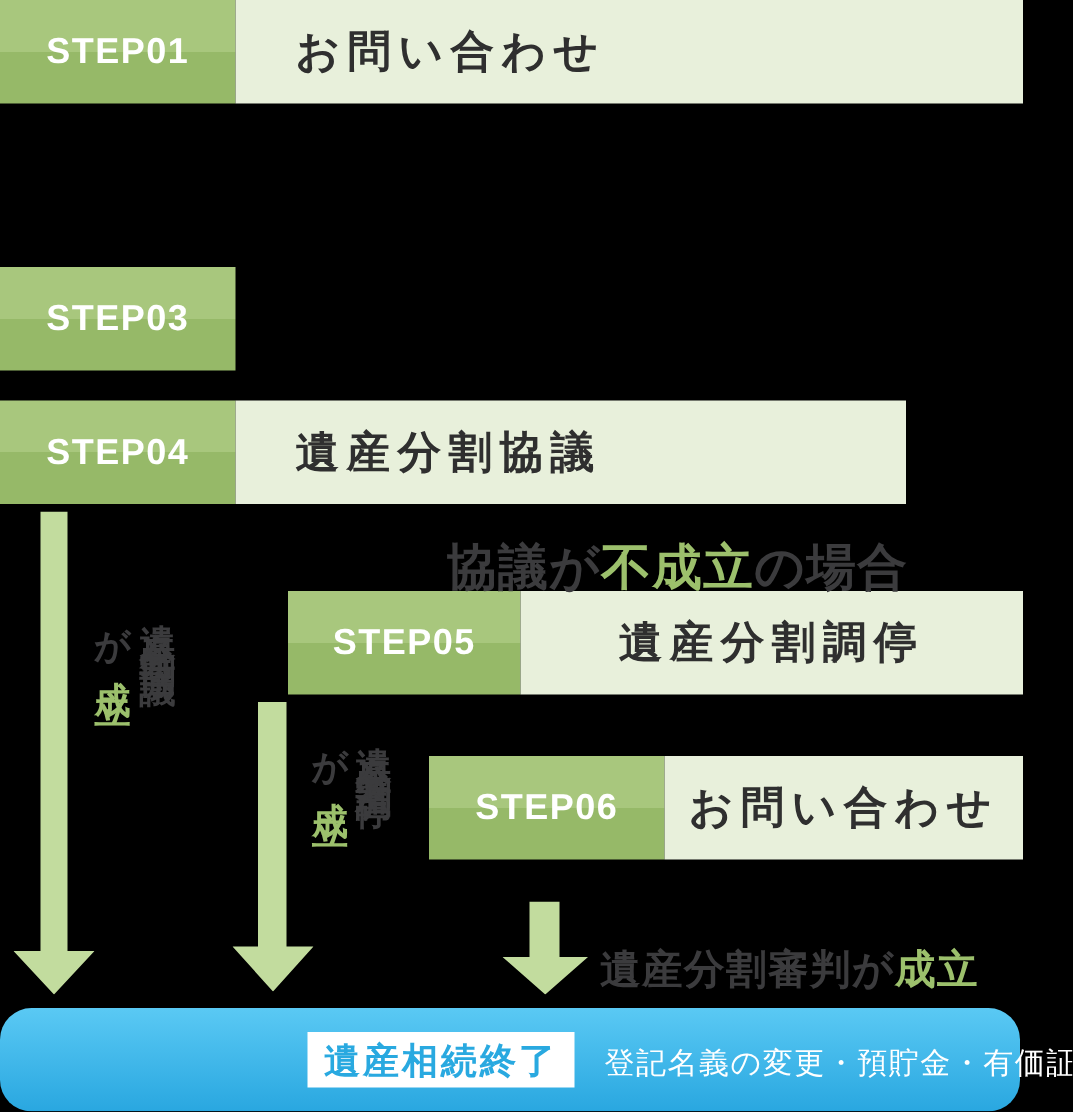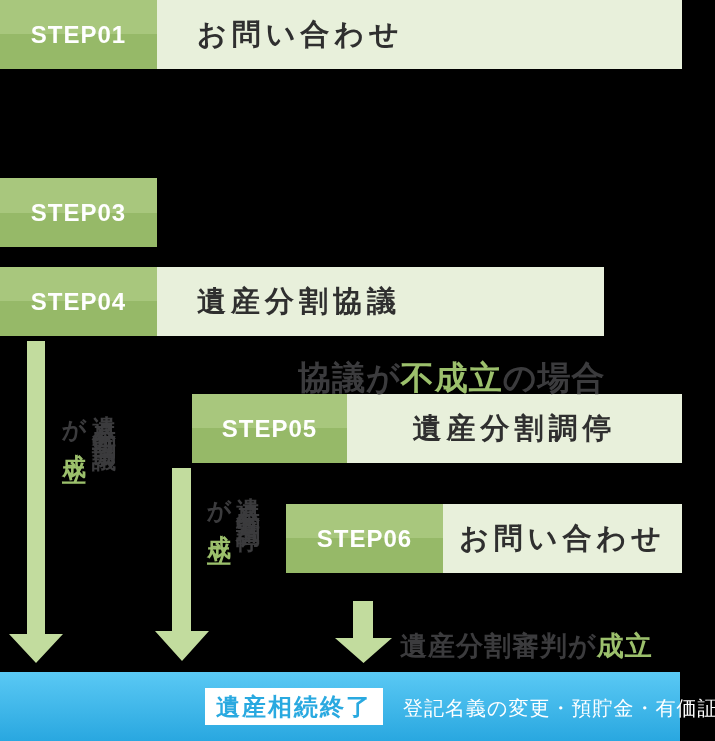--- a/index.html
+++ b/index.html
@@ -48,20 +48,21 @@
   .v2-sub{left:207px;top:482px;}
   
   .arrow{position:absolute;}
   .arr1{left:9px;top:341px;}
   .arr2{left:155px;top:468px;}
   .arr3{left:335px;top:601px;}
   
   .footer-bar{
     position:absolute;left:0;top:672px;width:680px;height:69px;
     background:linear-gradient(to bottom,#5ac9f4,#29a7e0);
+    border-radius:21px;
   }
   .end-box{
     position:absolute;left:205px;top:16px;width:178px;height:37px;
     background:#ffffff;display:flex;align-items:center;justify-content:center;
     color:#29a9e0;font-size:24px;font-weight:bold;letter-spacing:2px;
   }
   .footer-note{
     position:absolute;left:403px;top:695px;color:#ffffff;font-size:20px;
     letter-spacing:1px;white-space:nowrap;
   }

